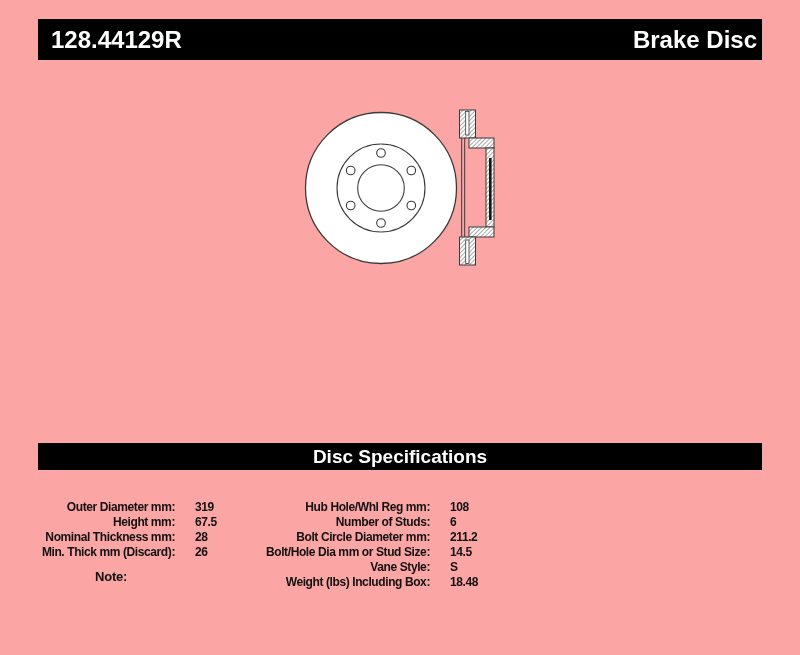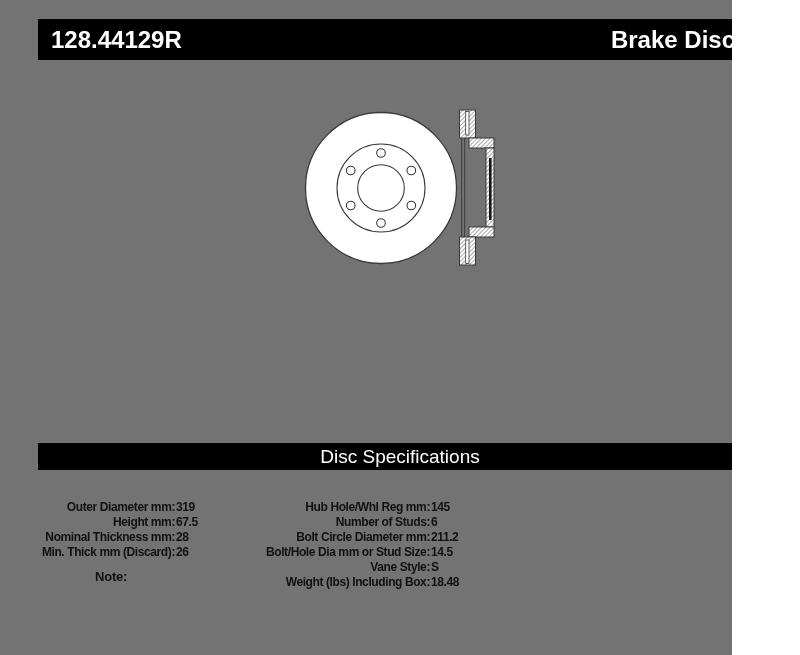--- a/index.html
+++ b/index.html
@@ -1,48 +1,48 @@
 <!DOCTYPE html>
 <html><head>
 <meta charset="utf-8">
 <style>
   html,body { margin:0; padding:0; background:#ffffff; }
   #page {
-    position:relative; width:732px; height:655px;
-    background:#737373; overflow:hidden;
+    position:relative; width:800px; height:655px;
+    background:#fca5a5; overflow:hidden;
     font-family:"Liberation Sans","DejaVu Sans",sans-serif;
     color:#111111;
   }
   .bar {
     position:absolute; left:38px; width:724px; background:#000000;
     color:#ffffff; display:flex; align-items:center;
   }
   #top-bar { top:19px; height:41px; justify-content:space-between; }
   #top-bar .part-number {
     font-size:24px; font-weight:bold; padding-left:13px; letter-spacing:0px;
   }
   #top-bar .product-name {
-    font-size:24px; font-weight:bold; padding-right:27px;
+    font-size:24px; font-weight:bold; padding-right:5px;
   }
   #spec-bar { top:443px; height:27px; justify-content:center; }
-  #spec-bar .spec-title { font-size:19px; font-weight:normal; }
+  #spec-bar .spec-title { font-size:19px; font-weight:bold; }
   #drawing { position:absolute; left:290px; top:100px; }
   .spec-col { position:absolute; top:500px; }
   #spec-col-1 { left:0px;   width:230px; }
   #spec-col-2 { left:230px; width:270px; }
   #spec-col-3 { left:500px; width:300px; }
   .spec-row {
     display:flex; line-height:15px; font-size:12px; font-weight:bold;
     letter-spacing:-0.4px; white-space:nowrap;
   }
   .spec-label { text-align:right; }
   #spec-col-1 .spec-label { width:175px; }
   #spec-col-2 .spec-label { width:200px; }
   #spec-col-3 .spec-label { width:155px; }
-  .spec-value { margin-left:1px; }
+  .spec-value { margin-left:20px; }
   #note {
     position:absolute; left:95px; top:569px;
     font-size:13px; font-weight:bold; letter-spacing:-0.2px;
   }
 </style>
 </head>
 <body>
 
 <div id="page">
 
@@ -112,21 +112,21 @@
     </div>
     <div class="spec-row">
       <span class="spec-label">Min. Thick mm (Discard):</span>
       <span class="spec-value">26</span>
     </div>
   </div>
 
   <div id="spec-col-2" class="spec-col">
     <div class="spec-row">
       <span class="spec-label">Hub Hole/Whl Reg mm:</span>
-      <span class="spec-value">145</span>
+      <span class="spec-value">108</span>
     </div>
     <div class="spec-row">
       <span class="spec-label">Number of Studs:</span>
       <span class="spec-value">6</span>
     </div>
     <div class="spec-row">
       <span class="spec-label">Bolt Circle Diameter mm:</span>
       <span class="spec-value">211.2</span>
     </div>
     <div class="spec-row">

